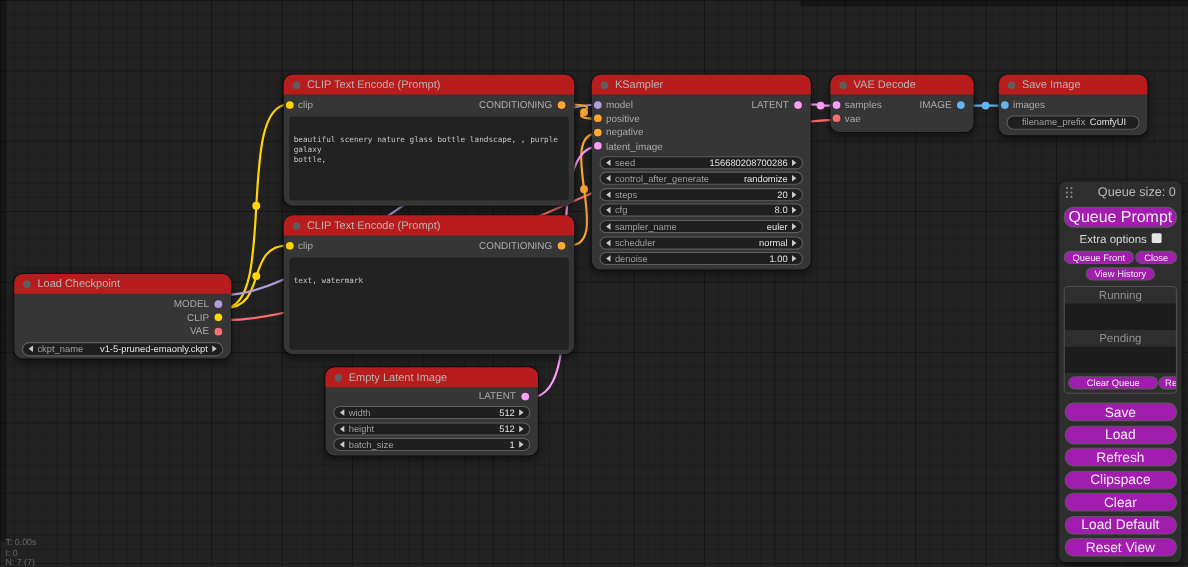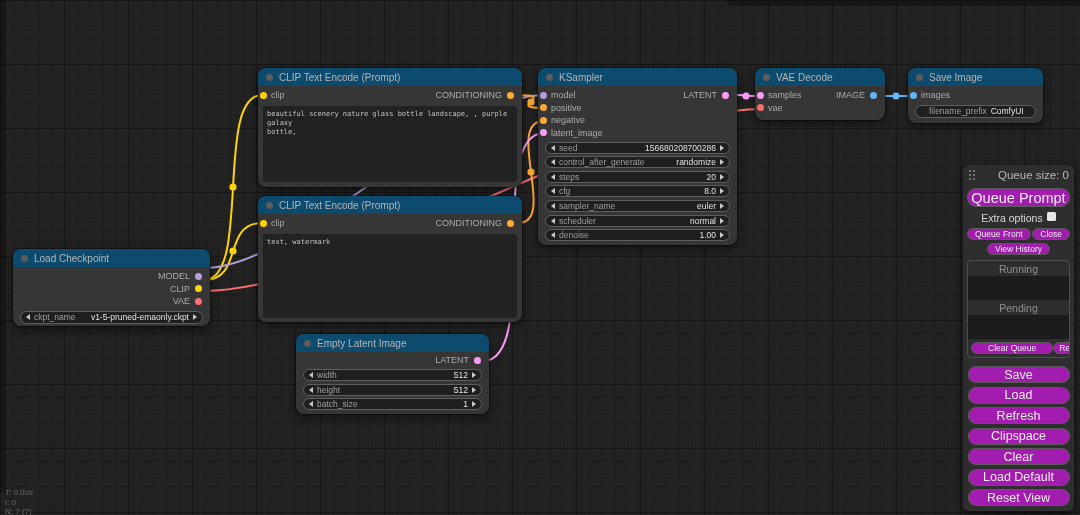--- a/index.html
+++ b/index.html
@@ -13,41 +13,41 @@
       linear-gradient(rgba(0,0,0,.16) 1px, transparent 1px),
       linear-gradient(90deg, rgba(0,0,0,.16) 1px, transparent 1px);
     background-size:64px 64px,64px 64px,12.8px 12.8px,12.8px 12.8px;
   }
   .edge-strip{position:absolute;background:rgba(0,0,0,.30);z-index:0;}
   #wires{position:absolute;left:0;top:0;z-index:1;pointer-events:none;}
 
   
   .node{position:absolute;z-index:2;background:#363636;border-radius:8px;
         box-shadow:0 3px 8px rgba(0,0,0,.55), 0 0 0 1px rgba(0,0,0,.35);box-sizing:border-box;}
-  .ntitle{height:18px;background:#0c4a6e;border-radius:8px 8px 0 0;display:flex;align-items:center;
+  .ntitle{height:18px;background:#b91c1c;border-radius:8px 8px 0 0;display:flex;align-items:center;
           padding:0 8px;gap:6px;font-size:10px;color:#b5b5b5;white-space:nowrap;overflow:hidden;}
   .ndot{width:7px;height:7px;border-radius:50%;background:#5d5d5d;flex:0 0 auto;}
   .slots{padding-top:3px;}
   .slotrow{position:relative;height:12.5px;display:flex;font-size:9px;color:#aaa;}
   .slotrow .inside{display:flex;align-items:center;gap:4px;padding-left:2px;}
   .slotrow .outside{display:flex;align-items:center;gap:5px;padding-right:8px;margin-left:auto;}
   .pdot{width:7px;height:7px;border-radius:50%;flex:0 0 auto;}
   .d-model{background:#B39DDB}.d-clip{background:#FFD500}.d-vae{background:#FF6E6E}
   .d-cond{background:#FFA931}.d-latent{background:#FF9CF9}.d-image{background:#64B5F6}
 
   .widget{height:12px;margin:2.6px 7px 0 7px;background:#1f1f1f;border:1px solid #5e5e5e;border-radius:7px;
           display:flex;align-items:center;padding:0 5px;gap:4px;font-size:8.5px;box-sizing:border-box;white-space:nowrap;}
   .wlab{color:#9f9f9f;}
   .wval{color:#e2e2e2;margin-left:auto;}
   .arr{width:0;height:0;border-top:3px solid transparent;border-bottom:3px solid transparent;flex:0 0 auto;}
   .arr.l{border-right:4.5px solid #c9c9c9;}
   .arr.r{border-left:4.5px solid #c9c9c9;}
   .ta{margin:4px 5px;background:#222;border-radius:3px;color:#c4c4c4;
       font-family:"DejaVu Sans Mono","Liberation Mono",monospace;font-size:7px;line-height:9px;
-      padding:4px 4px;white-space:pre-wrap;box-sizing:border-box;overflow:hidden;}
+      padding:17px 4px;white-space:pre-wrap;box-sizing:border-box;overflow:hidden;}
 
   
   #menu{position:absolute;left:963px;top:165px;width:111px;z-index:3;background:#2e2e2e;border-radius:6px;
         box-shadow:0 3px 9px rgba(0,0,0,.6);padding:4px 4px 5px 4px;box-sizing:border-box;}
   .mhead{display:flex;height:15px;gap:18px;}
   .mqs{font-size:11.5px;color:#b9b9b9;margin-left:4px;white-space:nowrap;}
   .gear{font-size:11px;color:#8585d1;margin-left:auto;line-height:1;}
   .closex{font-size:10px;color:#fff;font-weight:bold;margin:0 1px 0 2px;line-height:1;}
   .mbtn{background:#a21caf;border:1px solid #5a5a5a;border-radius:8px;color:#ececec;
         display:flex;align-items:center;justify-content:center;box-sizing:border-box;white-space:nowrap;}

